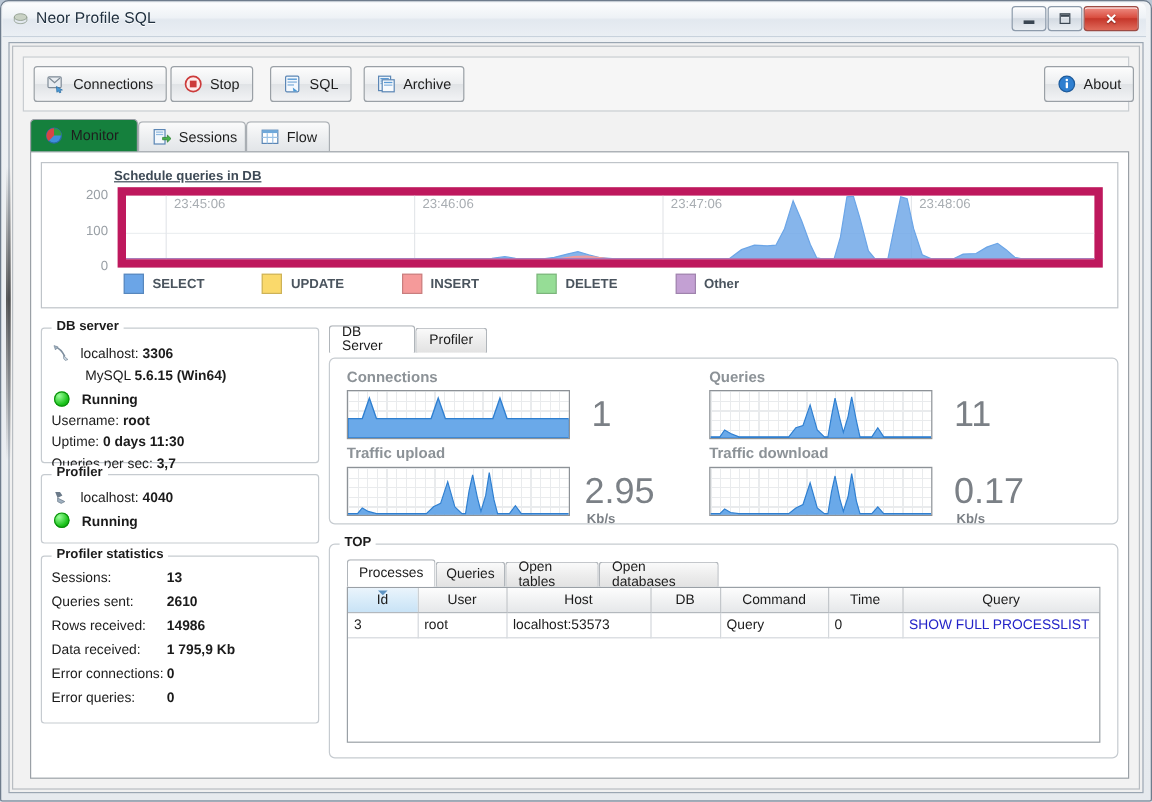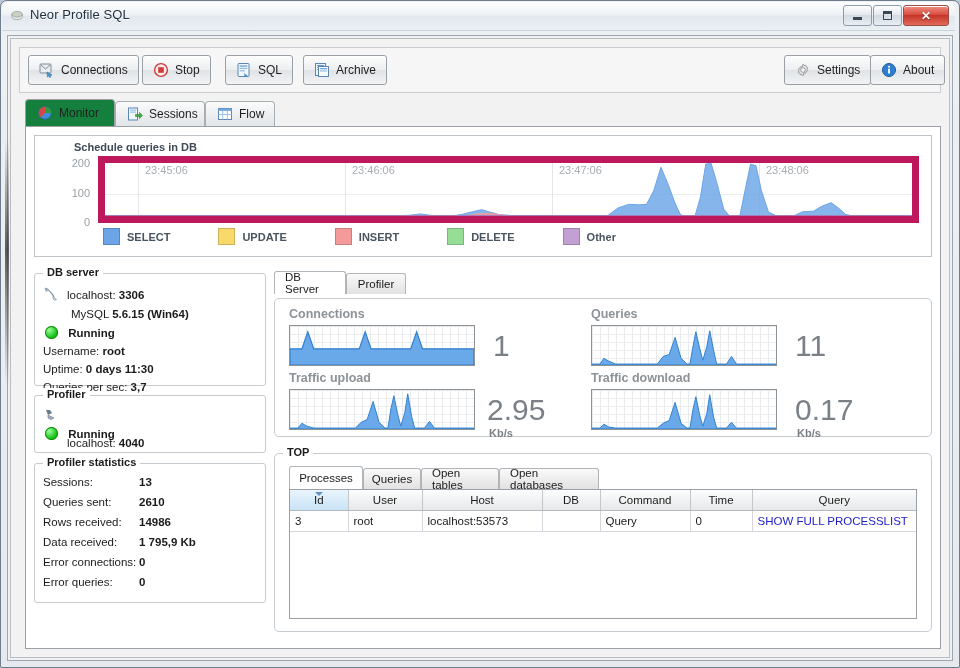--- a/index.html
+++ b/index.html
@@ -109,21 +109,21 @@
     position:absolute;left:14px;top:87px;right:8px;bottom:8px;
     background:#fff;border:1px solid #9aa0a6;box-sizing:border-box;
   }
 
   
   .chartbox{
     position:absolute;left:8px;top:8px;right:8px;height:122px;
     border:1px solid #bfc4c9;background:#fff;box-sizing:border-box;
   }
   .chart-title{
-    position:absolute;left:39px;top:5px;font-size:11px;font-weight:bold;color:#3e4a56;
+    position:absolute;left:60px;top:5px;font-size:11px;font-weight:bold;color:#3e4a56;text-decoration:underline;
   }
   .plot{
     position:absolute;left:63px;top:20px;right:12px;height:67px;
     border:7px solid #be185d;background:#fff;box-sizing:border-box;overflow:hidden;
   }
   .ylab{position:absolute;left:0;width:55px;text-align:right;font-size:11px;color:#9aa0a6;}
   .vgrid{position:absolute;top:0;bottom:0;width:1px;background:#e4e7ea;}
   .tlab{position:absolute;top:1px;font-size:11px;color:#a8adb2;}
   .hgrid{position:absolute;left:0;right:0;height:1px;background:#eceff1;}
   .legend{position:absolute;left:68px;top:92px;display:flex;gap:12px;}
@@ -261,29 +261,20 @@
               <rect x="3" y="5" width="7" height="1.1" fill="#8fb9e0"></rect>
               <rect x="3" y="7" width="7" height="1.1" fill="#8fb9e0"></rect>
               <rect x="4.5" y="4.5" width="10" height="10" fill="#f7fafd" stroke="#5b86b5"></rect>
               <rect x="6" y="6.2" width="7" height="1.1" fill="#5b9bd5"></rect>
               <rect x="6" y="8.4" width="7" height="1.1" fill="#8fb9e0"></rect>
             </svg>
           </span>
           <span>Archive</span>
         </div>
 
-        <div class="tbtn" style="left:764px;">
-          <span class="ico">
-            <svg viewBox="0 0 16 16" width="16" height="16">
-              <path d="M8 2.2l1 1.4 1.7-.4.5 1.7 1.6.8-.9 1.5.9 1.5-1.6.8-.5 1.7-1.7-.4L8 13.8l-1-1.4-1.7.4-.5-1.7-1.6-.8.9-1.5-.9-1.5 1.6-.8.5-1.7 1.7.4z" fill="#e9e9e9" stroke="#9a9a9a"></path>
-              <circle cx="8" cy="8" r="2.3" fill="#fafafa" stroke="#9a9a9a"></circle>
-            </svg>
-          </span>
-          <span>Settings</span>
-        </div>
 
         <div class="tbtn" style="left:850px;">
           <span class="ico">
             <svg viewBox="0 0 16 16" width="16" height="16">
               <circle cx="8" cy="8" r="6.5" fill="#2f7fd0" stroke="#1d5b9c"></circle>
               <circle cx="8" cy="4.7" r="1.05" fill="#fff"></circle>
               <rect x="7.1" y="6.5" width="1.9" height="5.1" rx=".6" fill="#fff"></rect>
             </svg>
           </span>
           <span>About</span>
@@ -408,21 +399,21 @@
             <b>3,7</b>
           </div>
         </div>
 
         <div class="grp" style="left:8px;top:268px;width:232px;height:58px;">
           <div class="cap">Profiler</div>
           <svg style="position:absolute;left:9px;top:12px;" width="16" height="16" viewBox="0 0 16 16">
             <path d="M2 2h4l2 3-4 2z" fill="#6b7a89"></path>
             <path d="M4 7l6 3-3 1.5L4 10z" fill="#9fb0c0" stroke="#6b7a89" stroke-width=".6"></path>
           </svg>
-          <div class="row" style="left:32px;top:13px;margin-top:28px;">
+          <div class="row" style="left:32px;top:13px;">
             <span>localhost:</span>
             <b>4040</b>
           </div>
           <div class="row" style="left:10px;top:31px;">
             <i class="dot"></i>
             <b style="margin-left:7px;">Running</b>
           </div>
         </div>
 
         <div class="grp" style="left:8px;top:336px;width:232px;height:140px;">

